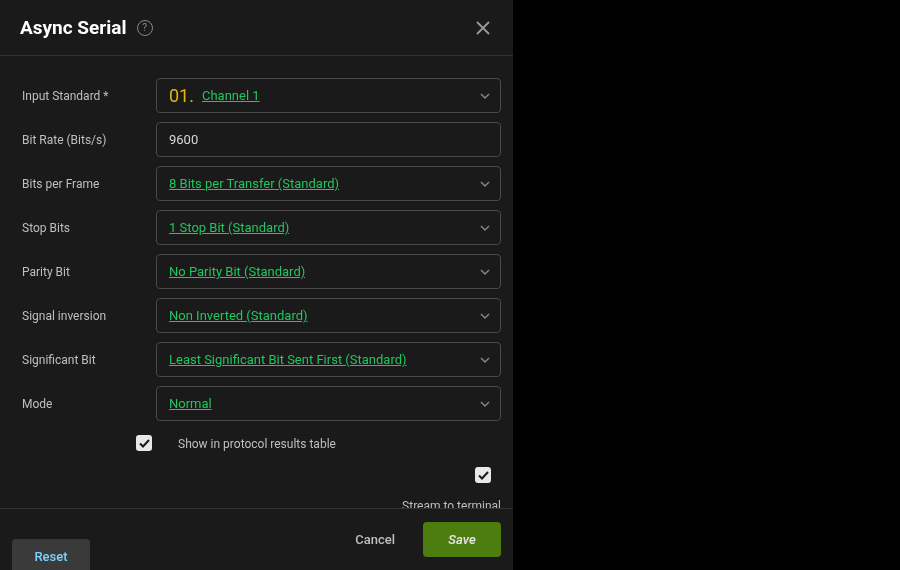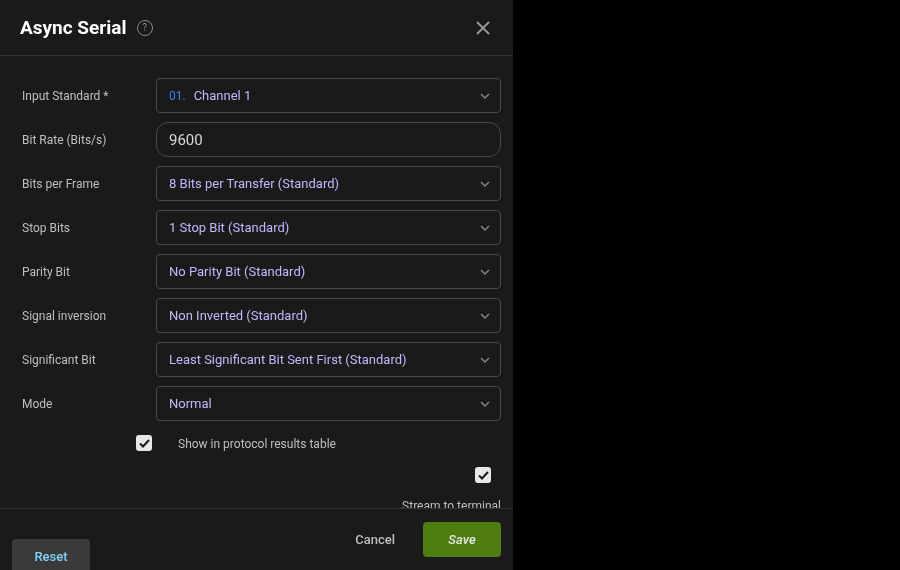--- a/index.html
+++ b/index.html
@@ -85,49 +85,50 @@
       align-items: center;
       height: 35px;
       border: 1px solid #4a4a4a;
       border-radius: 4px;
       background: #1a1a1a;
       padding: 0 30px 0 12px;
       cursor: pointer;
       font-size: 13px;
     }
     .select-prefix {
-      color: #3b82f6;
+      color: #eab308;
       margin-right: 8px;
-      font-size: 12px;
+      font-size: 18px;
     }
     .select-text {
-      color: #c4b5fd;
+      color: #22c55e;
       white-space: nowrap;
       overflow: hidden;
       text-overflow: ellipsis;
+      text-decoration: underline;
     }
     .chevron {
       position: absolute;
       right: 10px;
       top: 50%;
       transform: translateY(-50%);
       color: #888;
     }
     .chevron svg {
       display: block;
     }
     .text-input {
       width: 100%;
       height: 35px;
       border: 1px solid #4a4a4a;
-      border-radius: 12px;
+      border-radius: 4px;
       background: #1a1a1a;
       padding: 0 12px;
       color: #d8d8d8;
-      font-size: 15px;
+      font-size: 13px;
       font-family: inherit;
     }
     .checkbox-row {
       display: flex;
       align-items: flex-end;
       margin-left: 114px;
       margin-top: 14px;
       gap: 16px;
     }
     .checkbox-row + .checkbox-row {

